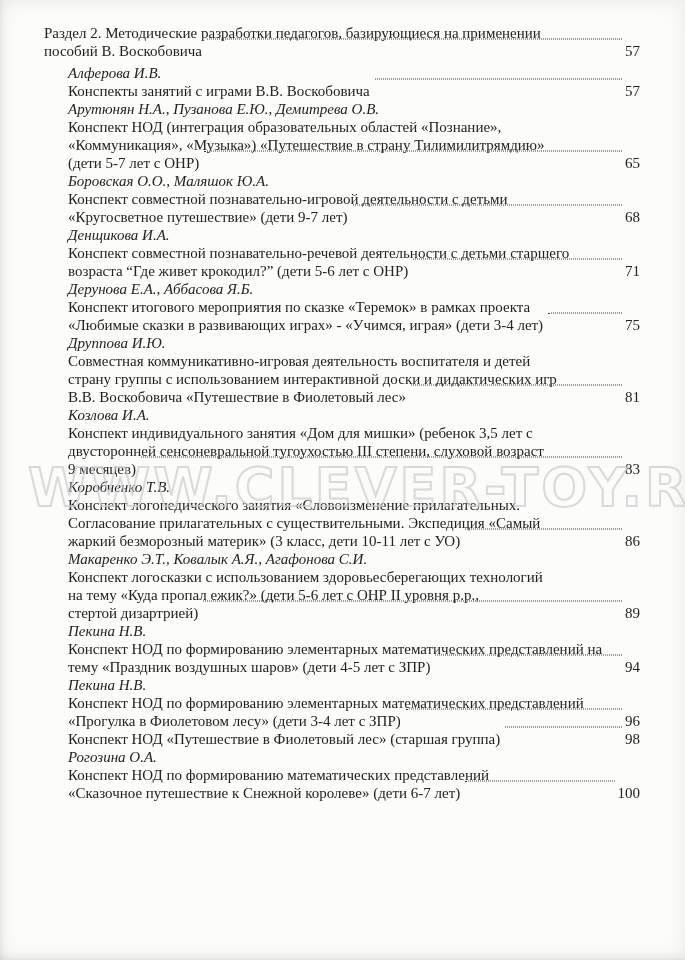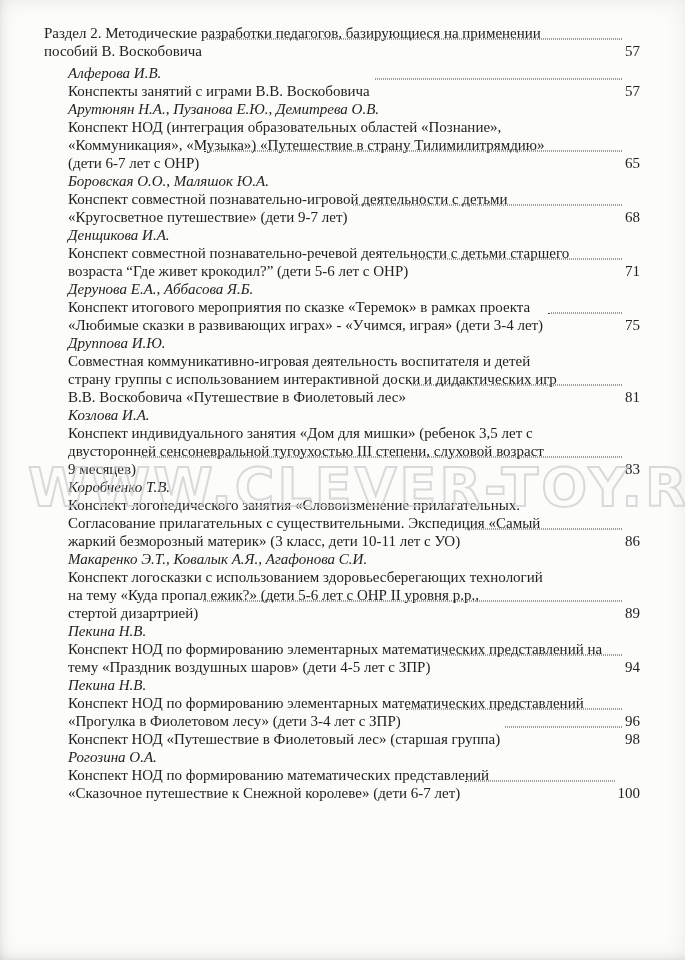--- a/index.html
+++ b/index.html
@@ -73,21 +73,21 @@
         <span class="dots"></span>
         <span class="pg">57</span>
       </div>
     </div>
 
     <div class="entry">
       <div class="authors">Арутюнян Н.А., Пузанова Е.Ю., Демитрева О.В.</div>
       <div class="line">Конспект НОД (интеграция образовательных областей «Познание»,</div>
       <div class="line">«Коммуникация», «Музыка») «Путешествие в страну Тилимилитрямдию»</div>
       <div class="lastline">
-        <span class="lt">(дети 6-7 лет с ОНР)</span>
+        <span class="lt">(дети 5-7 лет с ОНР)</span>
         <span class="dots"></span>
         <span class="pg">65</span>
       </div>
     </div>
 
     <div class="entry">
       <div class="authors">Боровская О.О., Маляшок Ю.А.</div>
       <div class="line">Конспект совместной познавательно-игровой деятельности с детьми</div>
       <div class="lastline">
         <span class="lt">«Кругосветное путешествие» (дети 9-7 лет)</span>

